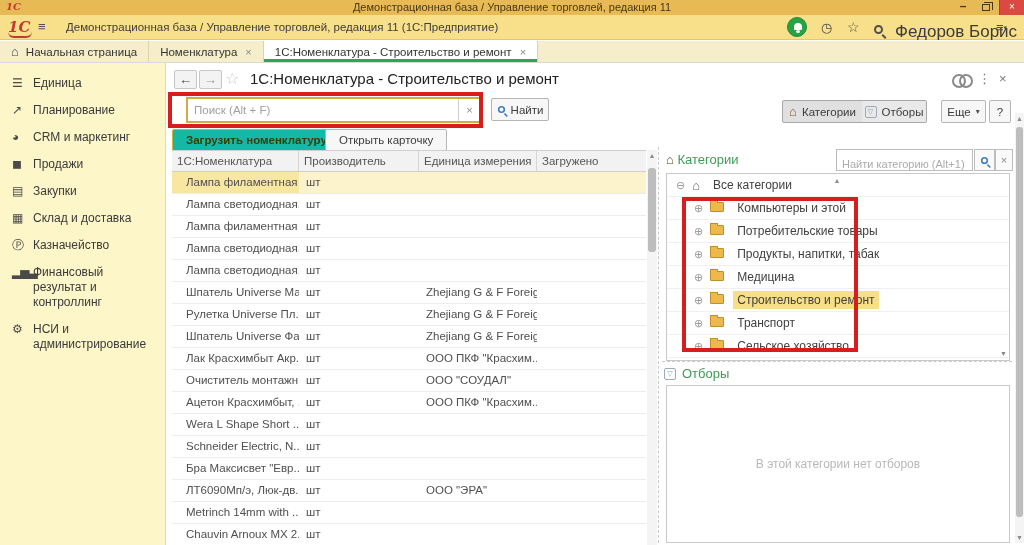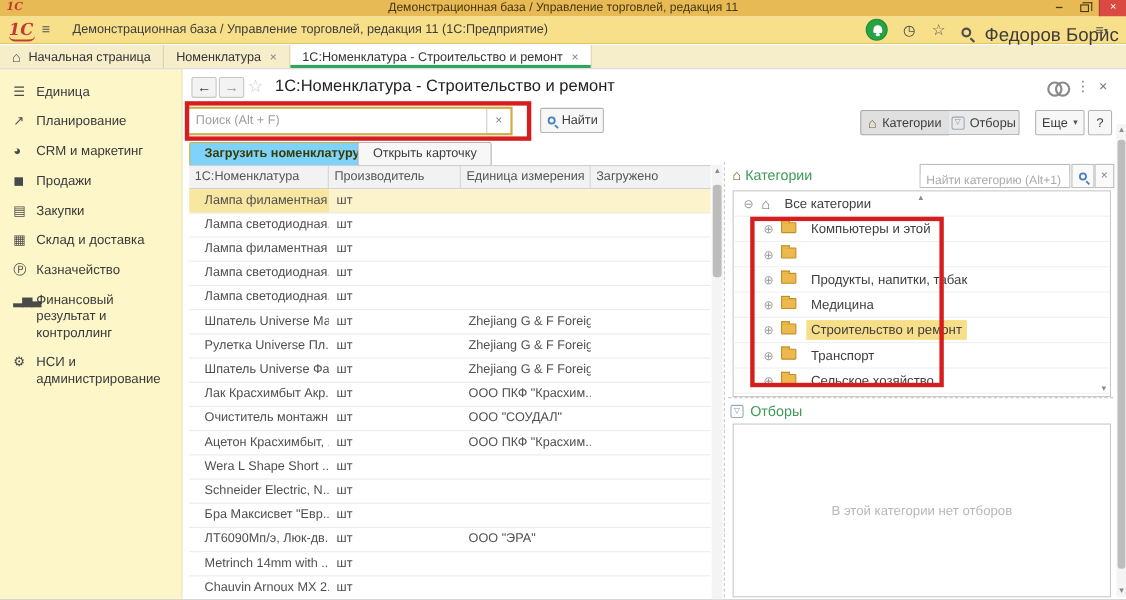--- a/index.html
+++ b/index.html
@@ -51,29 +51,29 @@
   .nav-btn { position:absolute; width:23px; height:19px; border:1px solid #c6c6c6; border-radius:2px; background:#f3f3f3; color:#444; font-size:13px; line-height:17px; text-align:center; cursor:pointer; }
   .fav-star { position:absolute; left:59px; top:6px; font-size:16px; color:#c9c9c9; cursor:pointer; }
   .page-title { position:absolute; left:84px; top:7px; font-size:15px; color:#222; }
   .win-ic { position:absolute; top:8px; color:#777; font-size:13px; cursor:pointer; }
   .link-icon { position:absolute; left:786px; top:11px; width:17px; height:10px; cursor:pointer; }
   .link-icon::before, .link-icon::after { content:""; position:absolute; top:0; width:10px; height:10px; border:2px solid #8a8a8a; border-radius:50%; }
   .link-icon::before { left:0; } .link-icon::after { left:7px; }
 
   .red-box { position:absolute; border:4px solid #d61e1e; z-index:30; pointer-events:none; }
 
-  .search-wrap { position:absolute; left:4px; top:34px; width:296px; height:26px; background:#fff; border:2px solid #d2ab45; display:flex; }
+  .search-wrap { position:absolute; left:20px; top:34px; width:296px; height:26px; background:#fff; border:2px solid #d2ab45; display:flex; }
   .search-wrap input { flex:1; border:none; outline:none; font-size:11.5px; color:#444; padding:0 6px; font-family:"Liberation Sans",sans-serif; }
   .search-wrap input::placeholder { color:#a0a0a0; }
   .search-clear { width:22px; border-left:1px solid #cfcfcf; color:#888; font-size:11px; text-align:center; line-height:22px; cursor:pointer; }
 
   .btn { position:absolute; border:1px solid #b5b5b5; border-radius:2px; background:#f7f7f7; font-size:11.5px; color:#3c3c3c; text-align:center; cursor:pointer; display:flex; align-items:center; justify-content:center; gap:5px; }
   .btn-find { left:325px; top:35px; width:58px; height:23px; }
   .btn-find .mag { color:#3f7fbf; transform:scale(.8); }
-  .btn-load { left:6px; top:66px; height:22px; padding:0 13px; background:#7dd3fc; border-color:#c9b33a; font-weight:bold; color:#3b3b00; }
+  .btn-load { left:6px; top:66px; height:22px; padding:0 13px; background:#14b8a6; border-color:#c9b33a; font-weight:bold; color:#3b3b00; }
   .btn-open { left:159px; top:66px; height:22px; padding:0 13px; }
   .btn-cat { left:616px; top:37px; width:81px; height:23px; background:#e0e0e0; border-color:#a8a8a8; border-radius:2px 0 0 2px; }
   .btn-filt { left:696px; top:37px; width:65px; height:23px; background:#e9e9e9; border-color:#a8a8a8; border-left:none; border-radius:0 2px 2px 0; }
   .btn-more { left:775px; top:37px; width:45px; height:23px; }
   .btn-help { left:823px; top:37px; width:22px; height:23px; }
   .house-g { font-size:13px; color:#7c5e1c; font-weight:bold; }
   .funnel-g { width:12px; height:12px; border:1px solid #9daab5; border-radius:2px; font-size:7px; color:#8a98a6; line-height:10px; text-align:center; }
 
   
   .tbl { position:absolute; left:6px; top:87px; width:474px; }
@@ -406,20 +406,21 @@
 
           <div class="tree-row cat-row">
             <span class="expander">⊕</span>
             <span class="folder-icon"></span>
             <span class="cat-label">Компьютеры и этой</span>
           </div>
 
           <div class="tree-row cat-row">
             <span class="expander">⊕</span>
             <span class="folder-icon"></span>
+            <span class="cat-label">Потребительские товары</span>
           </div>
 
           <div class="tree-row cat-row">
             <span class="expander">⊕</span>
             <span class="folder-icon"></span>
             <span class="cat-label">Продукты, напитки, табак</span>
           </div>
 
           <div class="tree-row cat-row">
             <span class="expander">⊕</span>

